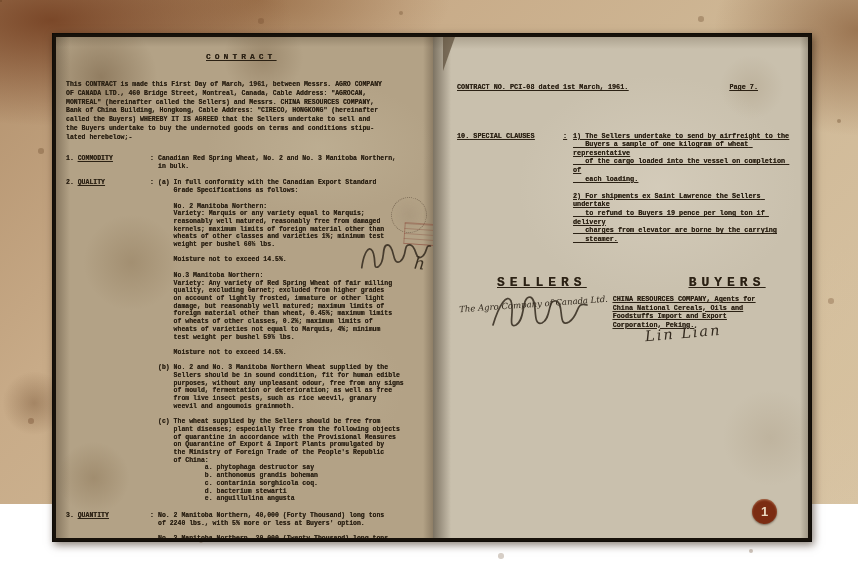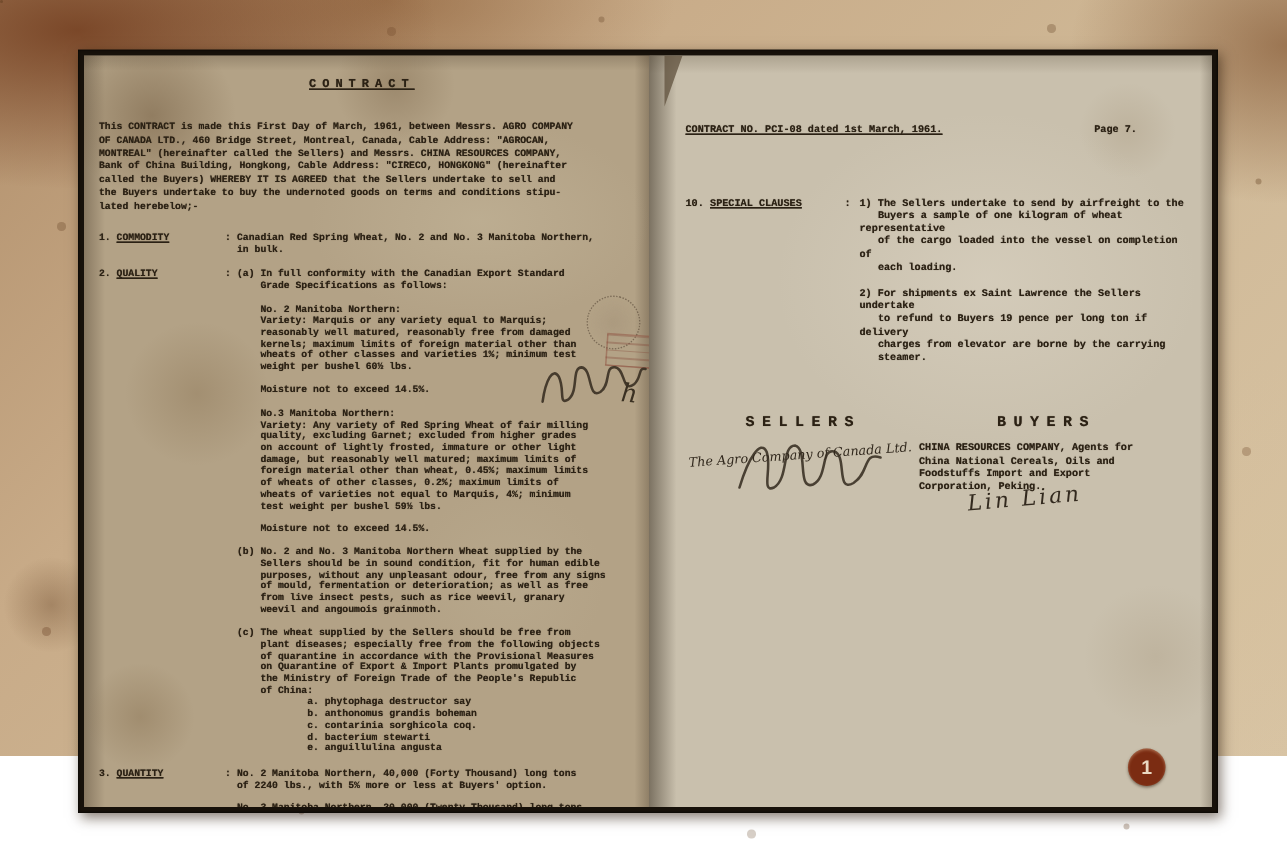--- a/index.html
+++ b/index.html
@@ -57,20 +57,21 @@
     left: 381px; width: 375px;
     background-color: #c9c0ad;
     background-image:
       radial-gradient(ellipse 50% 30% at 60% 30%, rgba(222,214,198,.5), rgba(222,214,198,0) 75%),
       radial-gradient(circle 60px at 90% 80%, rgba(150,130,100,.2), rgba(150,130,100,0) 80%),
       radial-gradient(circle 40px at 85% 10%, rgba(150,130,100,.22), rgba(150,130,100,0) 80%),
       linear-gradient(90deg, rgba(62,52,38,.55), rgba(62,52,38,0) 18px),
       linear-gradient(270deg, rgba(62,52,38,.28), rgba(62,52,38,0) 8px),
       linear-gradient(180deg, rgba(90,76,56,.25), rgba(90,76,56,0) 12px);
     padding: 46px 14px 0 24px;
+    text-decoration: underline;
   }
   .fold-notch { position:absolute; left:10px; top:0; width:0; height:0;
     border-left: 12px solid rgba(96,82,62,.75); border-bottom: 34px solid transparent; }
 
   
   .typed { font-family: "Liberation Mono","DejaVu Sans Mono",monospace; font-weight: bold;
     color: #2b2114; text-shadow: 0 0 .5px rgba(43,33,20,.75); white-space: pre-wrap; }
   .lp-typed { font-size: 6.5px; line-height: 7.7px; }
   .rp-typed { font-size: 6.8px; line-height: 8.6px; }
   .u { text-decoration: underline; text-underline-offset: 1px; }
@@ -81,23 +82,23 @@
   .sec { display: grid; grid-template-columns: 80px 12px 1fr; margin-bottom: 9px; }
   .sec .colon { text-align: center; }
 
   .rp-header { display: flex; justify-content: space-between; padding-right: 36px; }
   .sec10 { margin-top: 40px; display: grid; grid-template-columns: 106px 10px 1fr;
     padding-right: 2px; }
 
   .signing { display: flex; margin-top: 36px; position: relative; }
   .sellers-col { width: 45%; position: relative; }
   .buyers-col  { width: 55%; position: relative; }
-  .sign-heading { font-size: 10px; letter-spacing: 5px; }
+  .sign-heading { font-size: 13px; letter-spacing: 5px; }
   .sellers-col .sign-heading { margin-left: 40px; }
-  .buyers-col  .sign-heading { margin-left: 56px; }
+  .buyers-col  .sign-heading { margin-left: 80px; }
   .buyers-company { margin-top: 7px; margin-left: 4px; }
 
   .handwrit { font-family: "DejaVu Serif","Liberation Serif",serif; font-style: italic;
     color: #32291e; }
   .sellers-line { position: absolute; left: 2px; top: 20px; font-size: 8.5px;
     transform: rotate(-4deg); white-space: nowrap; }
   .sellers-scrawl { position: absolute; left: 28px; top: 8px; }
   .buyers-sig { position: absolute; left: 36px; top: 46px; font-size: 14.5px;
     transform: rotate(-5deg); letter-spacing: 2px; }
 

